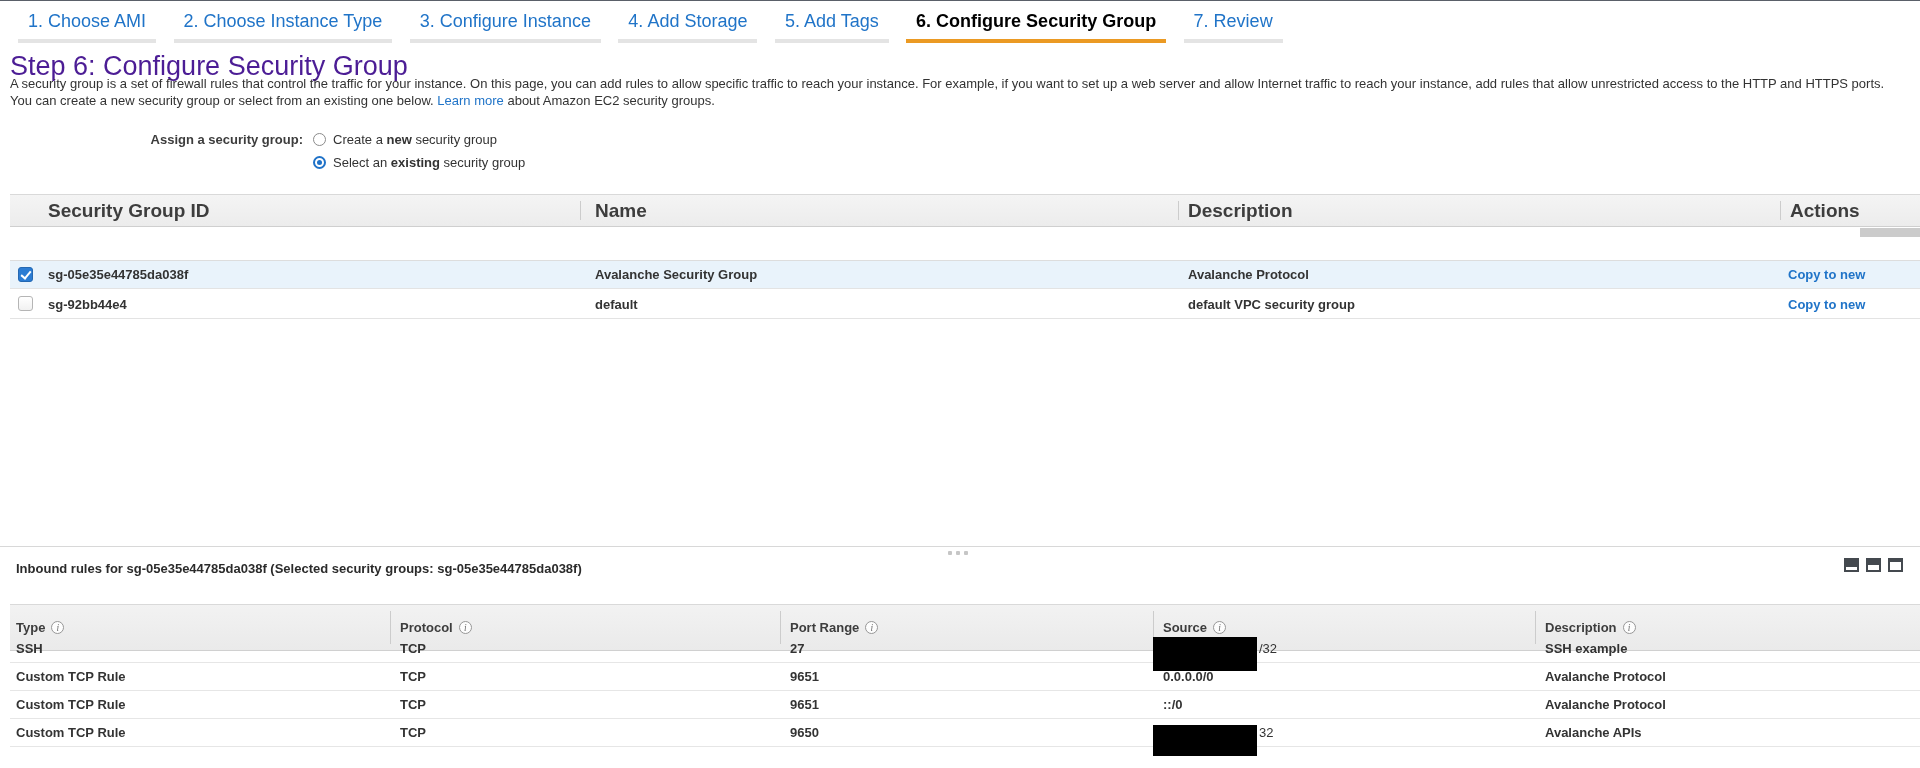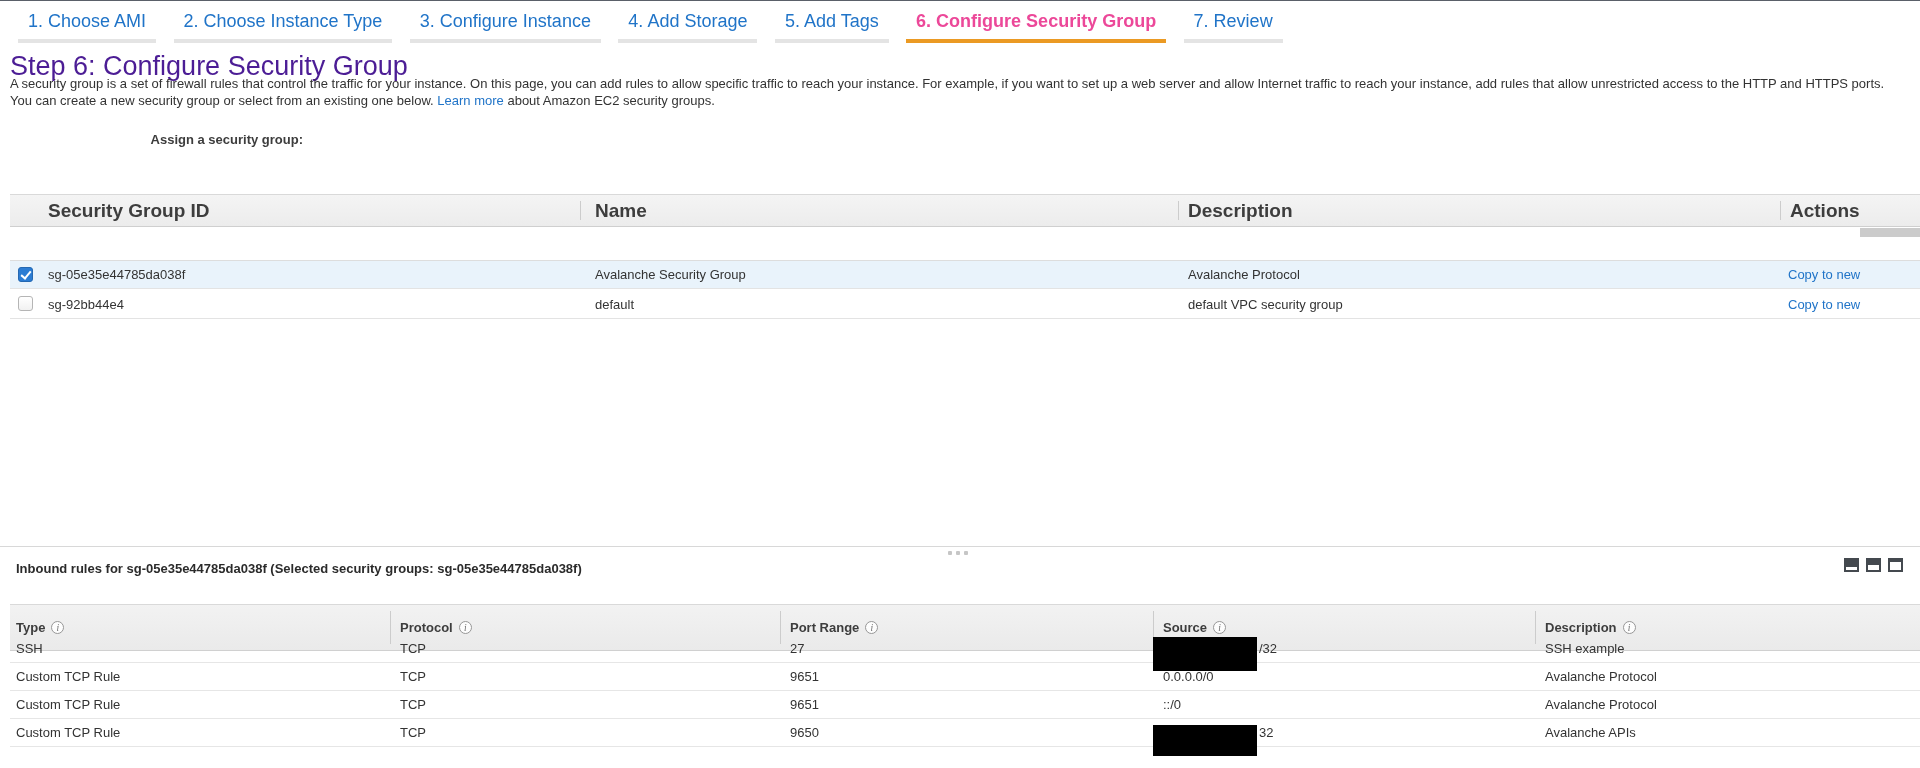--- a/index.html
+++ b/index.html
@@ -4,21 +4,21 @@
 <style>
   * { margin:0; padding:0; box-sizing:border-box; }
   body { background:#fff; font-family:"Liberation Sans", sans-serif; }
   #page { position:relative; width:1920px; height:768px; background:#fff; overflow:hidden; border-top:1px solid #5a6069; }
 
   
   .tabbar { position:absolute; top:1px; left:0; right:0; height:44px; padding-left:18px; white-space:nowrap; }
   .tab { display:inline-flex; flex-direction:column; margin-right:13px; cursor:pointer; vertical-align:top; }
   .tab .tl { font-size:18px; color:#2074c8; padding:9px 10px 0 10px; }
   .tab .tb { height:4px; background:#e4e4e4; margin-top:7px; }
-  .tab.active .tl { color:#ec4899; font-weight:bold; }
+  .tab.active .tl { color:#000000; font-weight:bold; }
   .tab.active .tb { background:#eb9a23; }
 
   
   .h1 { position:absolute; top:50px; left:10px; font-size:27px; font-weight:400; color:#4c1d95; }
   .desc { position:absolute; top:74px; left:10px; width:1884px; font-size:13px; color:#333; line-height:17px; }
   .link { color:#2074c8; text-decoration:none; cursor:pointer; }
 
   
   .assign { position:absolute; top:127px; left:0; height:48px; width:100%; font-size:13px; color:#333; }
   .assign-lbl { position:absolute; left:0; top:4px; width:303px; text-align:right; font-weight:bold; color:#3d3d3d; }
@@ -30,21 +30,21 @@
 
   
   .sg-header { position:absolute; top:193px; left:10px; right:0; height:33px; background:linear-gradient(#f4f4f4,#ececec); border-top:1px solid #d9d9d9; border-bottom:1px solid #cfcfcf; font-size:19px; font-weight:bold; color:#3d3d3d; }
   .hcell { position:absolute; top:0; height:100%; display:flex; align-items:center; }
   .sg-header .c-id { left:38px; } .sg-header .c-name { left:585px; } .sg-header .c-desc { left:1178px; } .sg-header .c-act { left:1780px; }
   .vsep { position:absolute; top:6px; bottom:6px; width:1px; background:#ccc; }
   .scroll-corner { position:absolute; top:227px; right:0; width:60px; height:9px; background:#cbcbcb; }
 
   .sg-row { position:absolute; left:10px; right:0; height:29px; font-size:13px; color:#333; border-bottom:1px solid #e3e3e3; cursor:pointer; background:#fff; }
   .sg-row.sel { background:#e9f3fb; border-top:1px solid #ddd; }
-  .cell { position:absolute; top:0; height:100%; display:flex; align-items:center; }
+  .cell { position:absolute; top:0; height:100%; display:flex; align-items:center;font-weight:bold; }
   .sg-row .c-id { left:38px; } .sg-row .c-name { left:585px; } .sg-row .c-desc { left:1178px; } .sg-row .c-act { left:1778px; }
   .checkbox { position:absolute; left:8px; top:50%; margin-top:-8px; width:15px; height:15px; border:1px solid #b5b5b5; border-radius:3px; background:linear-gradient(#fff,#f1f1f1); cursor:pointer; }
   .checkbox.checked { background:#2b7cd3; border-color:#2468b2; }
   .checkbox.checked::after { content:""; position:absolute; left:4px; top:1px; width:4px; height:8px; border-right:2px solid #fff; border-bottom:2px solid #fff; transform:rotate(40deg); }
 
   
   .split-line { position:absolute; top:545px; left:0; right:0; height:1px; background:#d8d8d8; }
   .drag-dots { position:absolute; top:550px; left:948px; display:flex; gap:4px; cursor:row-resize; }
   .dot { width:4px; height:4px; background:#c6c6c6; border-radius:1px; }
 
@@ -101,20 +101,30 @@
         <span class="tl">7. Review</span>
         <span class="tb"></span>
       </div>
   </div>
 
   <div class="h1">Step 6: Configure Security Group</div>
   <div class="desc"><span>A security group is a set of firewall rules that control the traffic for your instance. On this page, you can add rules to allow specific traffic to reach your instance. For example, if you want to set up a web server and allow Internet traffic to reach your instance, add rules that allow unrestricted access to the HTTP and HTTPS ports. You can create a new security group or select from an existing one below. </span><a class="link">Learn more</a><span> about Amazon EC2 security groups.</span></div>
 
   <div class="assign">
     <div class="assign-lbl">Assign a security group:</div>
+    <div class="opts">
+      <label class="opt">
+        <span class="radio"></span>
+        <span><span>Create a </span><b>new</b><span> security group</span></span>
+      </label>
+      <label class="opt checked">
+        <span class="radio"></span>
+        <span><span>Select an </span><b>existing</b><span> security group</span></span>
+      </label>
+    </div>
   </div>
 
   <div class="sg-header">
     <span class="hcell c-id">Security Group ID</span>
     <span class="vsep" style="left:570px"></span>
     <span class="hcell c-name">Name</span>
     <span class="vsep" style="left:1168px"></span>
     <span class="hcell c-desc">Description</span>
     <span class="vsep" style="left:1770px"></span>
     <span class="hcell c-act">Actions</span>

